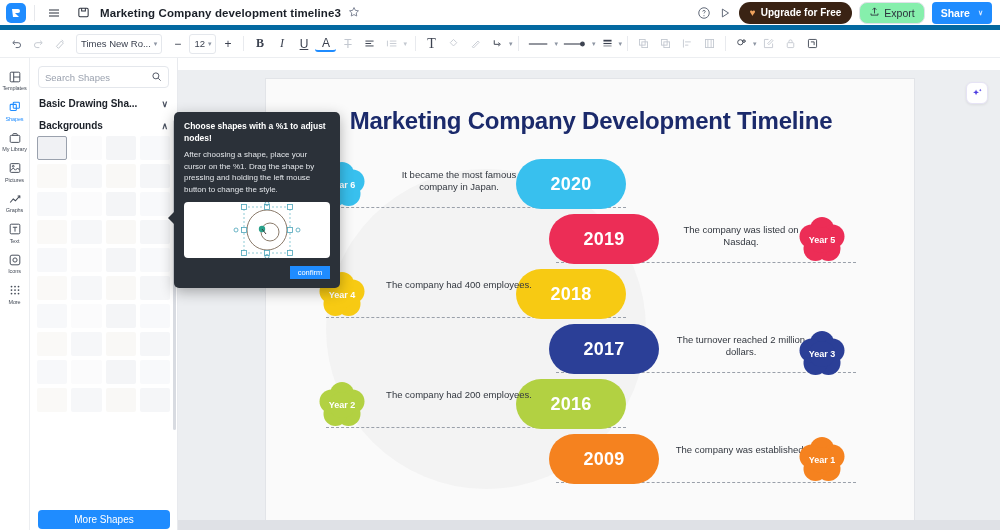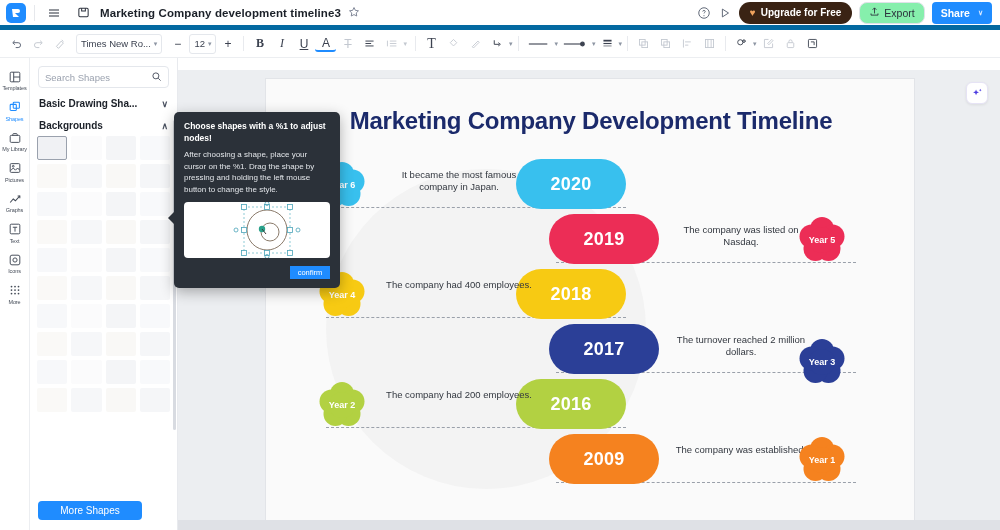--- a/index.html
+++ b/index.html
@@ -116,21 +116,21 @@
     padding: 6px 9px 5px; font-size: 10px; font-weight: bold; color: #1b2028;
     cursor: pointer;
   }
   .grid { padding: 0 7px; display: grid; grid-template-columns: repeat(4, 1fr); gap: 4px; }
   .thumb {
     height: 24px; border-radius: 2px; background: #f6f7f9;
     border: 1px solid transparent; cursor: pointer;
   }
   .thumb.sel { border: 1px solid #9aa1ad; background: #f0f1f4; }
   .more-shapes {
-    position: absolute; bottom: 10px; left: 8px; width: 104px; height: 19px;
+    position: absolute; bottom: 1px; left: 8px; width: 132px; height: 19px;
     background: #1f8cff; color: #fff; border-radius: 4px;
     font-size: 10px; display: flex; align-items: center; justify-content: center;
     cursor: pointer;
   }
   .panel-scroll {
     position: absolute; top: 62px; right: 1px; width: 3px; height: 310px;
     background: #d8dbe1; border-radius: 2px;
   }
 
   
@@ -630,21 +630,21 @@
                   <circle cx="21.5" cy="36.9" r="12" fill="#f7ca13"></circle>
                   <circle cx="17.5" cy="24.6" r="12" fill="#f7ca13"></circle>
                   <circle cx="28" cy="28" r="13" fill="#f7ca13"></circle>
                 </g>
               </svg><div class="fl-label">Year 4</div></div>
           </div>
           <div class="row" style="top: 243px;">
             <div class="dots" style="top: 50px; left: 290px; width: 300px;"></div>
             <div class="pill" style="background: rgb(43, 63, 151); left: 283px; top: 2px;">2017</div>
             <div class="desc" style="left: 400px; top: 12px;">The turnover  reached 2 million dollars.</div>
-            <div class="flower" style="left: 528px; top: 12px;"><svg width="56" height="56" viewBox="0 0 56 56">
+            <div class="flower" style="left: 528px; top: 4px;"><svg width="56" height="56" viewBox="0 0 56 56">
                 <g>
                   <circle cx="28.0" cy="17.0" r="12" fill="#2b3f97"></circle>
                   <circle cx="38.5" cy="24.6" r="12" fill="#2b3f97"></circle>
                   <circle cx="34.5" cy="36.9" r="12" fill="#2b3f97"></circle>
                   <circle cx="21.5" cy="36.9" r="12" fill="#2b3f97"></circle>
                   <circle cx="17.5" cy="24.6" r="12" fill="#2b3f97"></circle>
                   <circle cx="28" cy="28" r="13" fill="#2b3f97"></circle>
                 </g>
               </svg><div class="fl-label">Year 3</div></div>
           </div>

